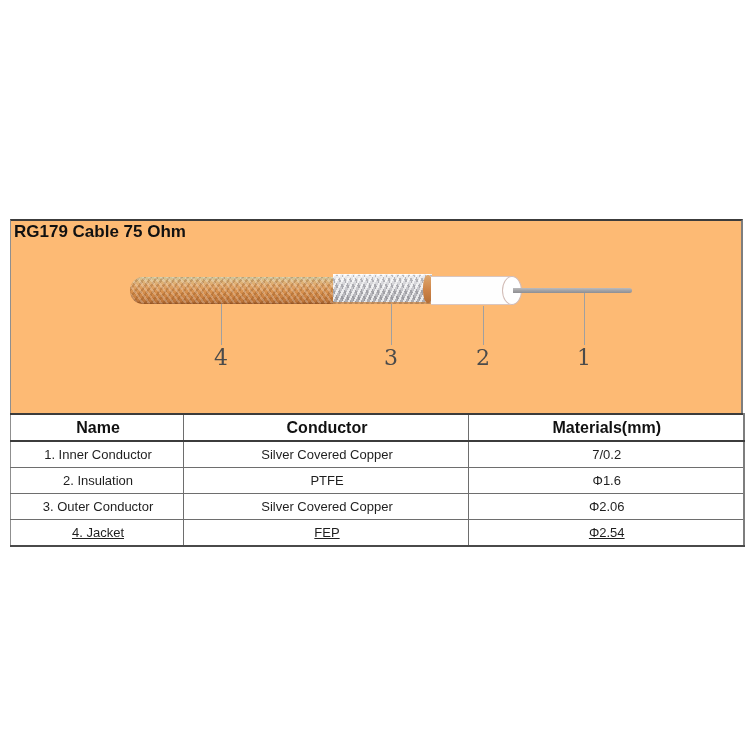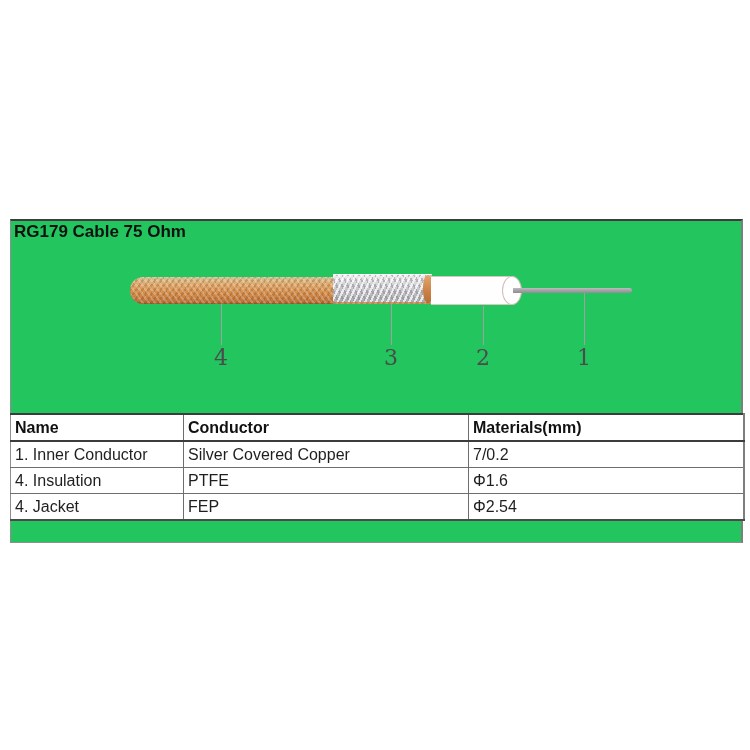--- a/index.html
+++ b/index.html
@@ -20,21 +20,21 @@
   .panel {
     position: absolute;
     left: 10px;
     top: 219px;
     width: 733px;
     height: 324px;
     box-sizing: border-box;
     border: 1px solid #8f8f8f;
     border-top: 2px solid #3c3c3c;
     border-right: 2px solid #7e7e7e;
-    background: #22c55e;
+    background: #fdba74;
   }
   .panel-title {
     position: absolute;
     left: 3px;
     top: 1px;
     font-size: 17px;
     font-weight: bold;
     color: #111111;
     white-space: nowrap;
   }
@@ -123,37 +123,37 @@
     background: #ffffff;
     font-family: "Liberation Sans", sans-serif;
   }
   table.spec col.c1 { width: 173px; }
   table.spec col.c2 { width: 285px; }
   table.spec col.c3 { width: 275px; }
   table.spec th, table.spec td {
     border: 1px solid #6e6e6e;
     height: 25px;
     padding: 0 2px 0 4px;
-    text-align: left;
+    text-align: center;
     vertical-align: middle;
     white-space: nowrap;
     overflow: hidden;
   }
   table.spec th {
     font-size: 16px;
     font-weight: bold;
     color: #111111;
     border-top: 2px solid #3c3c3c;
     border-bottom: 2px solid #3c3c3c;
   }
   table.spec td {
-    font-size: 16px;
+    font-size: 13px;
     color: #1f1f1f;
   }
-  table.spec tr:last-child td { border-bottom: 2px solid #4a4a4a; }
+  table.spec tr:last-child td { border-bottom: 2px solid #4a4a4a; text-decoration: underline; }
   table.spec th:first-child, table.spec td:first-child { border-left: 1px solid #8f8f8f; }
   table.spec th:last-child, table.spec td:last-child { border-right: 2px solid #7e7e7e; }
 </style>
 </head>
 <body>
 
 <div class="panel">
 
   <div class="panel-title">RG179 Cable 75 Ohm</div>
 
@@ -187,23 +187,28 @@
       <th>Name</th>
       <th>Conductor</th>
       <th>Materials(mm)</th>
     </tr>
     <tr>
       <td>1. Inner Conductor</td>
       <td>Silver Covered Copper</td>
       <td>7/0.2</td>
     </tr>
     <tr>
-      <td>4. Insulation</td>
+      <td>2. Insulation</td>
       <td>PTFE</td>
       <td>Φ1.6</td>
+    </tr>
+    <tr>
+      <td>3. Outer Conductor</td>
+      <td>Silver Covered Copper</td>
+      <td>Φ2.06</td>
     </tr>
     <tr>
       <td>4. Jacket</td>
       <td>FEP</td>
       <td>Φ2.54</td>
     </tr>
   </tbody>
     </table>
 
 </div>

